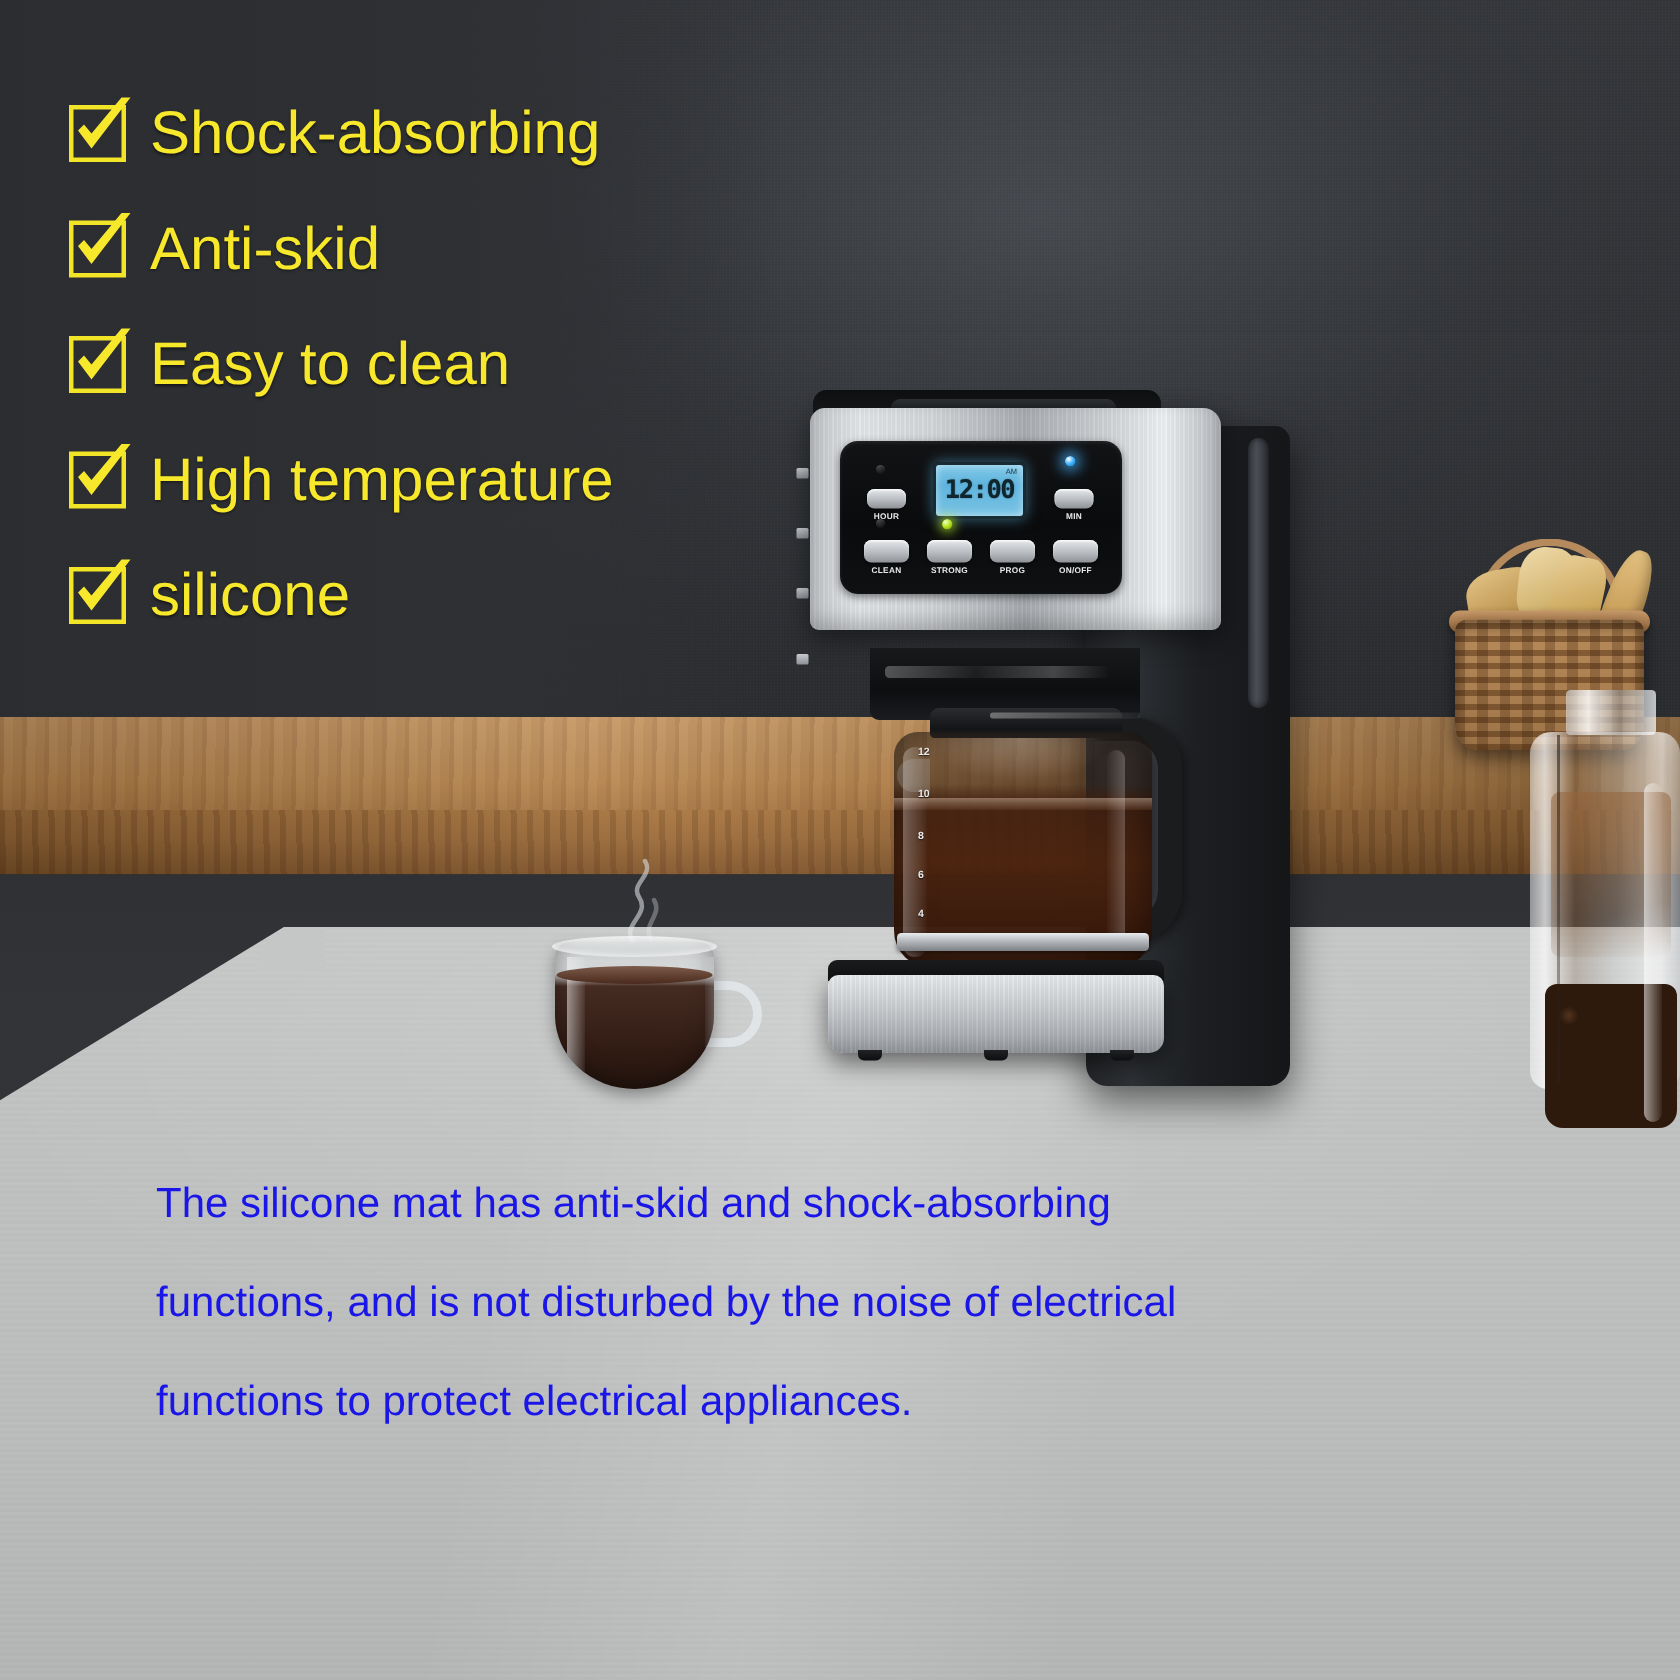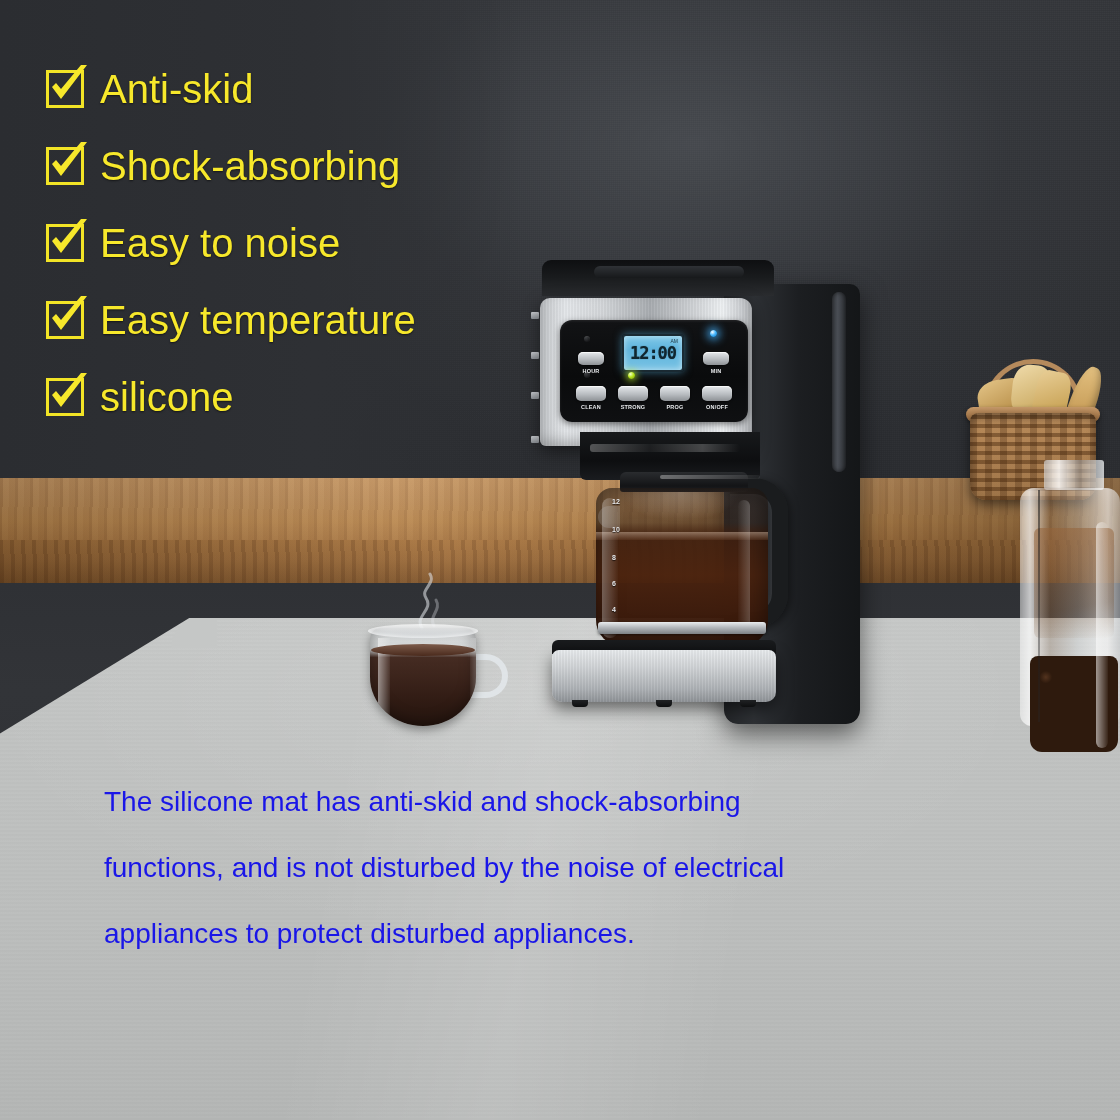--- a/index.html
+++ b/index.html
@@ -197,21 +197,21 @@
     position:absolute; left:14px; top:10px; width:232px; height:36px;
     border-radius:9px 9px 0 0;
     background:linear-gradient(180deg,#0e0f11 0%,#191b1d 48%,#2a2c2f 100%);
   }
   .mk-top-lid{
     position:absolute; left:52px; top:6px; width:150px; height:12px;
     border-radius:6px;
     background:linear-gradient(180deg,#2f3236,#17191b);
   }
   .mk-head{
-    position:absolute; left:12px; top:48px; width:212px; height:148px;
+    position:absolute; left:12px; top:22px; width:274px; height:148px;
     border-radius:10px 12px 6px 6px;
     background:
       repeating-linear-gradient(90deg, rgba(255,255,255,.045) 0 1px, rgba(0,0,0,.035) 1px 3px),
       linear-gradient(90deg,#c3c6c9 0%,#e4e7ea 12%,#d3d6d9 30%,#a9adb1 52%,#cfd2d5 72%,#eef1f3 86%,#b7babe 100%);
     box-shadow: inset 0 -6px 12px rgba(0,0,0,.22), 0 6px 18px rgba(0,0,0,.45);
   }
   .mk-panel{
     position:absolute; left:20px; top:22px; width:188px; height:102px;
     border-radius:12px;
     background:linear-gradient(180deg,#121315 0%,#0a0b0c 55%,#0f1012 100%);
@@ -558,60 +558,60 @@
   </div>
 
   <div class="features">
 
     <div class="feature-row">
       <div class="checkbox">
         <svg viewBox="0 0 46 46">
           <path d="M7 24 L16 36 L42 2 L36 2 L16 26 L11 20 Z" fill="#f7e82b"></path>
         </svg>
       </div>
-      <span class="feature-label">Anti-skid</span>
+      <span class="feature-label">Shock-absorbing</span>
     </div>
 
     <div class="feature-row">
       <div class="checkbox">
         <svg viewBox="0 0 46 46">
           <path d="M7 24 L16 36 L42 2 L36 2 L16 26 L11 20 Z" fill="#f7e82b"></path>
         </svg>
       </div>
-      <span class="feature-label">Shock-absorbing</span>
+      <span class="feature-label">Anti-skid</span>
     </div>
 
     <div class="feature-row">
       <div class="checkbox">
         <svg viewBox="0 0 46 46">
           <path d="M7 24 L16 36 L42 2 L36 2 L16 26 L11 20 Z" fill="#f7e82b"></path>
         </svg>
       </div>
-      <span class="feature-label">Easy to noise</span>
+      <span class="feature-label">Easy to clean</span>
     </div>
 
     <div class="feature-row">
       <div class="checkbox">
         <svg viewBox="0 0 46 46">
           <path d="M7 24 L16 36 L42 2 L36 2 L16 26 L11 20 Z" fill="#f7e82b"></path>
         </svg>
       </div>
-      <span class="feature-label">Easy temperature</span>
+      <span class="feature-label">High temperature</span>
     </div>
 
     <div class="feature-row">
       <div class="checkbox">
         <svg viewBox="0 0 46 46">
           <path d="M7 24 L16 36 L42 2 L36 2 L16 26 L11 20 Z" fill="#f7e82b"></path>
         </svg>
       </div>
       <span class="feature-label">silicone</span>
     </div>
 
   </div>
 
   <div class="caption">
     <div class="caption-line">The silicone mat has anti-skid and shock-absorbing</div>
     <div class="caption-line">functions, and is not disturbed by the noise of electrical</div>
-    <div class="caption-line">appliances to protect disturbed appliances.</div>
+    <div class="caption-line">functions to protect electrical appliances.</div>
   </div>
 
 </div>
 
 </body></html>

